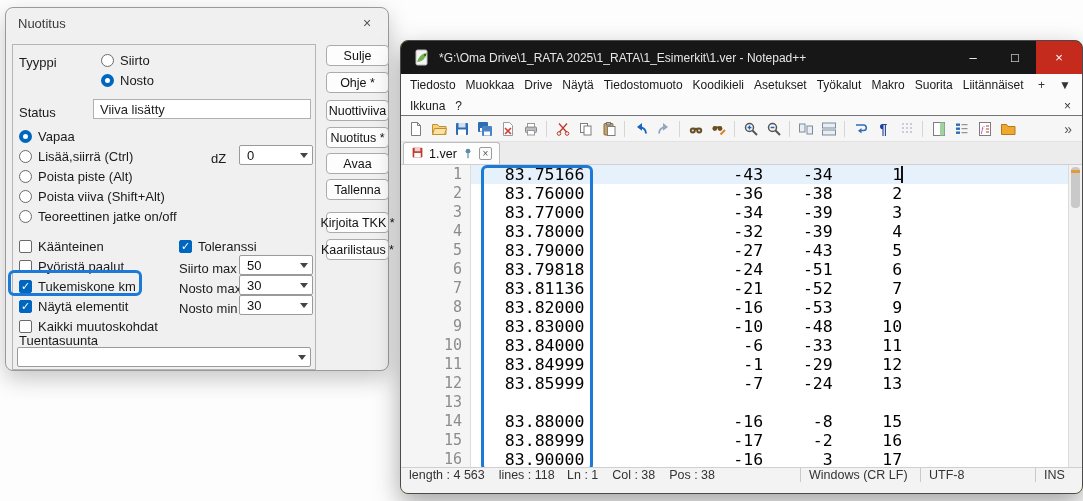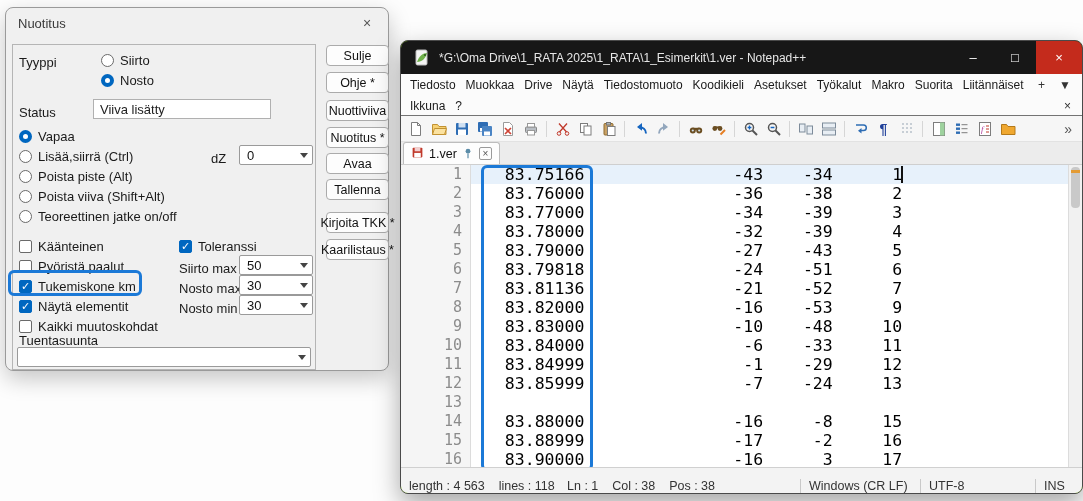--- a/index.html
+++ b/index.html
@@ -78,21 +78,21 @@
   .ln { width:70px; flex:0 0 auto; background:#f5f5f5; border-right:1px solid #dcdcdc;
     color:#8c8c8c; text-align:right; padding-right:8px; font-size:15px; }
   .lt { flex:1; white-space:pre; color:#000; padding-left:14px; }
   .caret { position:absolute; left:500px; top:1px; width:1.5px; height:17px; background:#111; z-index:5; }
   .sb { position:absolute; right:0; top:0; bottom:0; width:14px; background:#f1f1f1;
     border-left:1px solid #dcdcdc; }
   .sb-thumb { position:absolute; left:2px; right:2px; top:2px; height:41px; background:#c9c9c9; border-radius:4px; }
   .sb-mark { position:absolute; left:2px; right:2px; top:5px; height:3px; background:#e39b35; }
 
   .statusbar { height:26px; background:#f3f3f3; border-top:1px solid #d0d0d0; display:flex;
-    align-items:flex-end; font-size:12.5px; color:#333; flex:0 0 auto; }
+    align-items:flex-start; font-size:12.5px; color:#333; flex:0 0 auto; }
   .seg { display:flex; align-items:center; padding:0 8px; white-space:pre; }
   .seg.div { border-left:1px solid #c9c9c9; }
 </style>
 </head>
 <body>
 
 <div id="canvas">
 
   <div class="dialog">
     <div class="dlg-titlebar">
@@ -110,21 +110,21 @@
           <span class="lbl">Siirto</span>
         </div>
         <div class="row" style="left:88px;top:26px">
           <span class="radio on"></span>
           <span class="lbl">Nosto</span>
         </div>
 
         <div class="row" style="left:6px;top:58px">
           <span class="lbl">Status</span>
         </div>
-        <div class="txtbox" style="left:80px;top:54px;width:178px;height:20px">Viiva lisätty</div>
+        <div class="txtbox" style="left:80px;top:54px;width:218px;height:20px">Viiva lisätty</div>
 
         <div class="row" style="left:6px;top:82px">
           <span class="radio on"></span>
           <span class="lbl">Vapaa</span>
         </div>
         <div class="row" style="left:6px;top:102px">
           <span class="radio"></span>
           <span class="lbl">Lisää,siirrä  (Ctrl)</span>
         </div>
         <div class="row" style="left:6px;top:122px">

